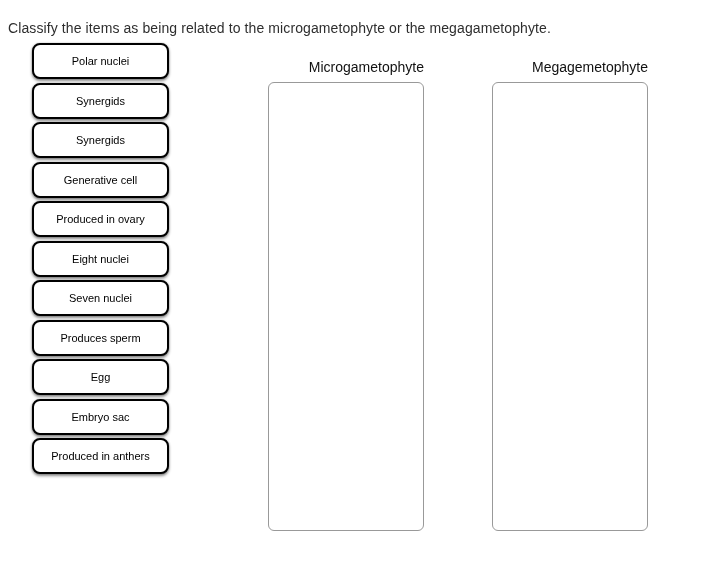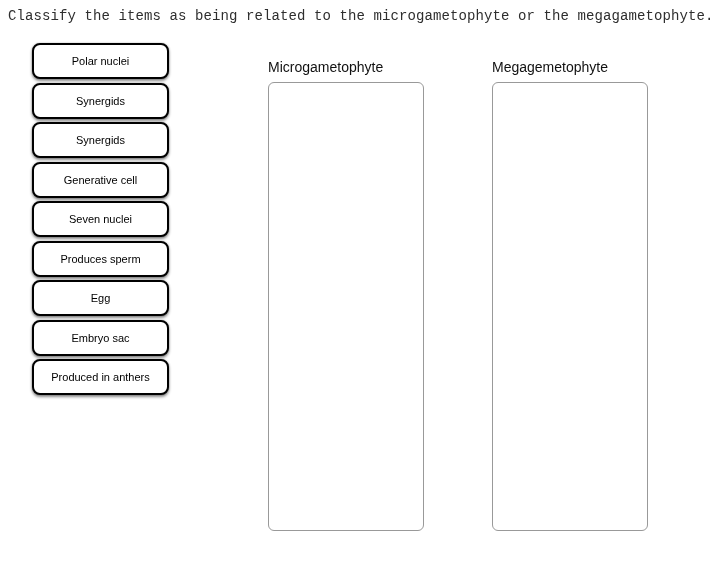--- a/index.html
+++ b/index.html
@@ -11,25 +11,24 @@
   .canvas {
     position: relative;
     width: 715px;
     height: 582px;
     background: #ffffff;
     overflow: hidden;
   }
   .prompt {
     position: absolute;
     left: 8px;
-    top: 8px;
+    top: 20px;
     font-size: 14px;
     color: #2e2e2e;
     letter-spacing: 0.1px;
-    font-family: Liberation Mono, monospace;
   }
   .bank {
     position: absolute;
     left: 32px;
     top: 43px;
     display: flex;
     flex-direction: column;
     gap: 3.5px;
     width: 137px;
   }
@@ -47,21 +46,21 @@
     font-size: 11px;
     color: #000000;
     white-space: nowrap;
     cursor: grab;
     user-select: none;
   }
   .zone-label {
     position: absolute;
     top: 59px;
     width: 156px;
-    text-align: left;
+    text-align: right;
     font-size: 14px;
     font-weight: 500;
     color: #111111;
   }
   .zone-label.micro { left: 268px; }
   .zone-label.mega  { left: 492px; }
   .dropzone {
     position: absolute;
     top: 82px;
     box-sizing: border-box;
@@ -79,20 +78,22 @@
 
 <div class="canvas">
 
   <div class="prompt">Classify the items as being related to the microgametophyte or the megagametophyte.</div>
 
   <div class="bank">
     <div class="bank-item">Polar nuclei</div>
     <div class="bank-item">Synergids</div>
     <div class="bank-item">Synergids</div>
     <div class="bank-item">Generative cell</div>
+    <div class="bank-item">Produced in ovary</div>
+    <div class="bank-item">Eight nuclei</div>
     <div class="bank-item">Seven nuclei</div>
     <div class="bank-item">Produces sperm</div>
     <div class="bank-item">Egg</div>
     <div class="bank-item">Embryo sac</div>
     <div class="bank-item">Produced in anthers</div>
   </div>
 
   <div class="zone-label micro">Microgametophyte</div>
 
   <div class="zone-label mega">Megagemetophyte</div>

